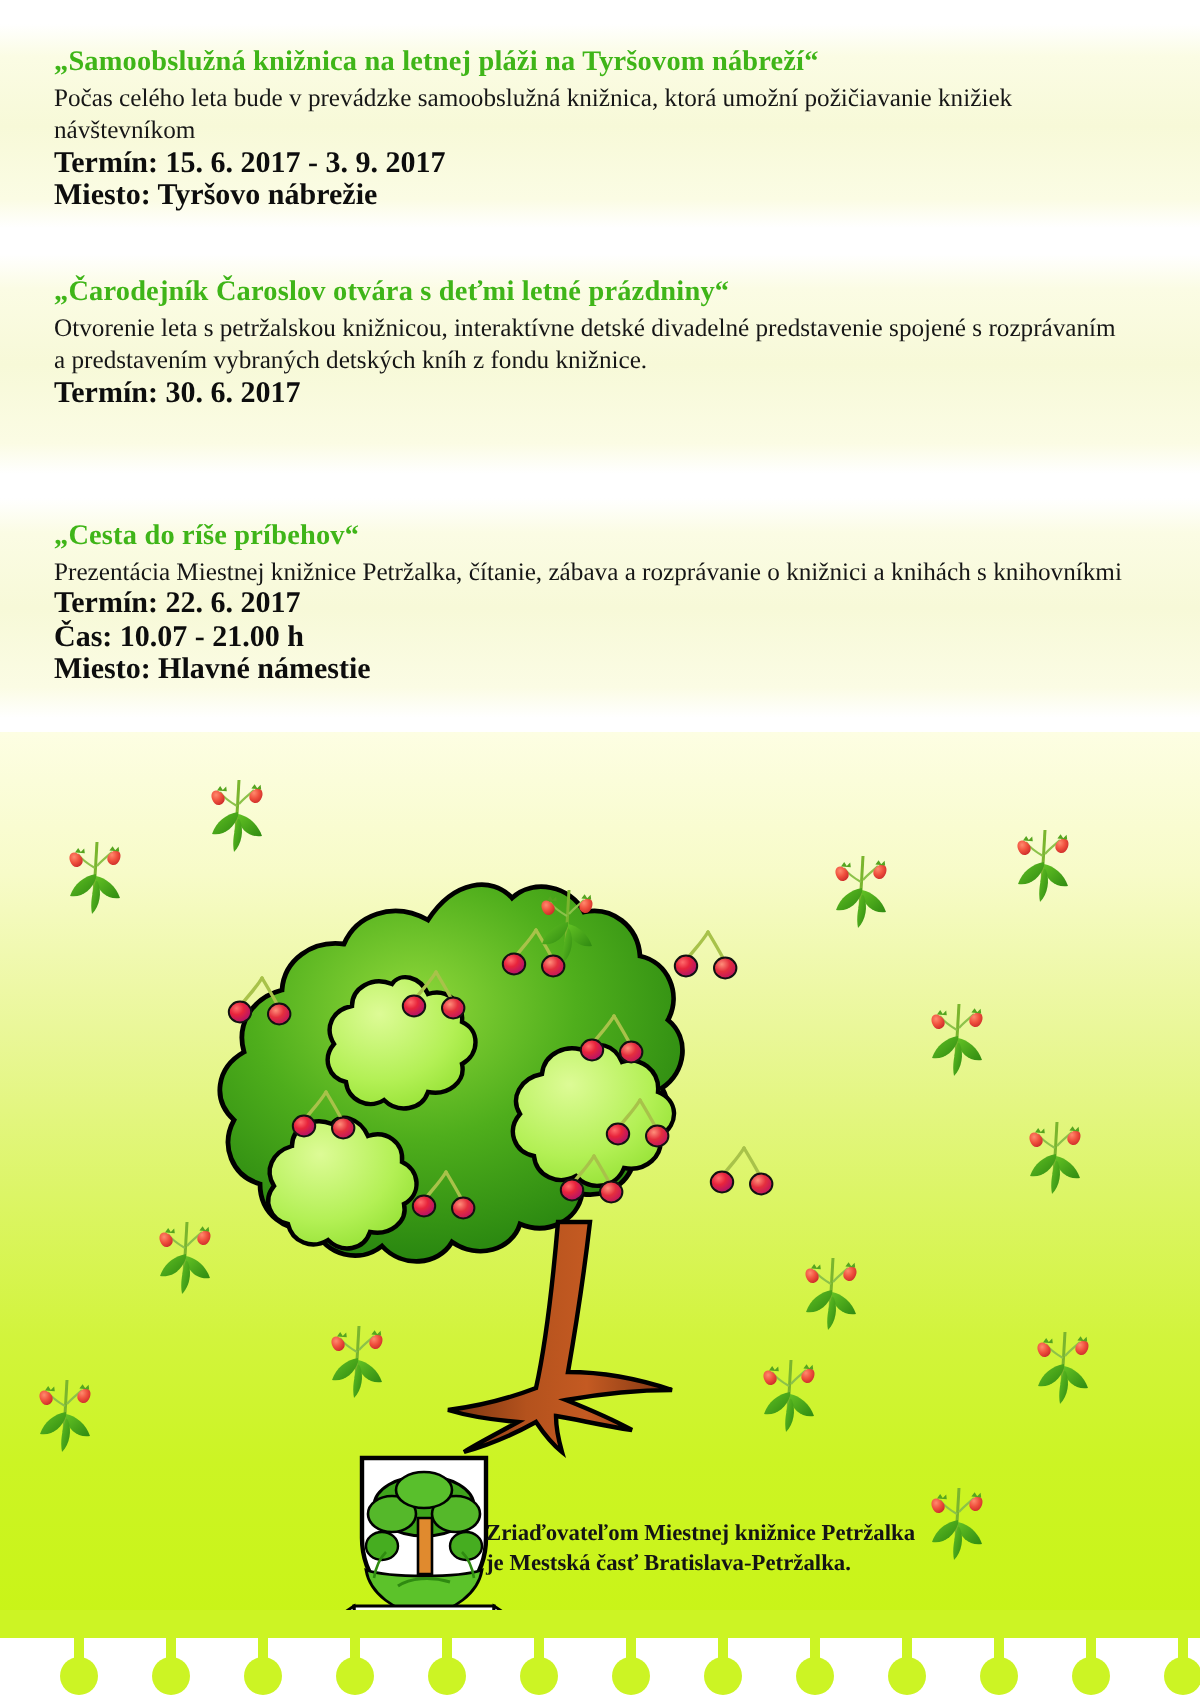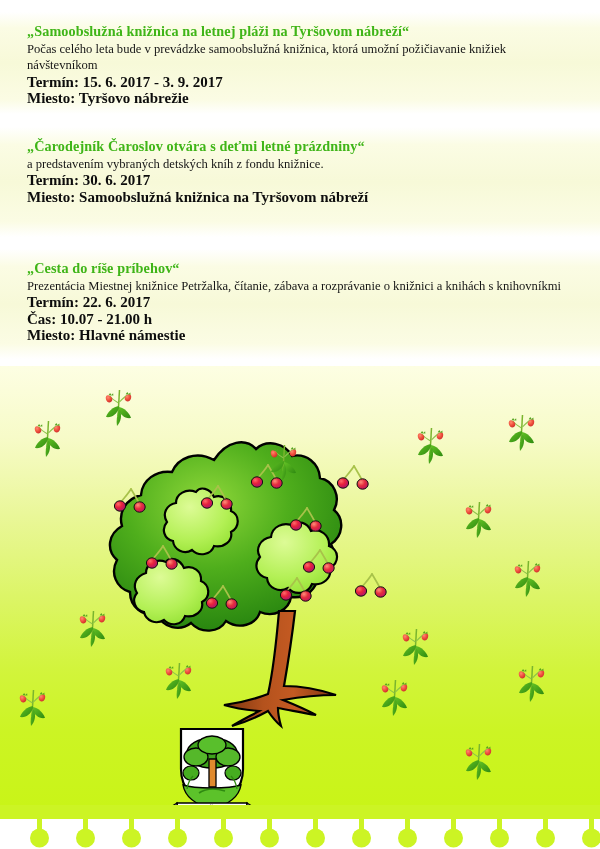--- a/index.html
+++ b/index.html
@@ -102,23 +102,23 @@
 
     <div class="event-block" style="top:12px; height:102px;">
       <p class="evt-title">„Samoobslužná knižnica na letnej pláži na Tyršovom nábreží“</p>
       <p class="evt-desc">Počas celého leta bude v prevádzke samoobslužná knižnica, ktorá umožní požičiavanie knižiek návštevníkom</p>
       <p class="evt-meta">Termín: 15. 6. 2017 - 3. 9. 2017</p>
       <p class="evt-meta">Miesto: Tyršovo nábrežie</p>
     </div>
 
     <div class="event-block" style="top:127px; height:110px;">
       <p class="evt-title">„Čarodejník Čaroslov otvára s deťmi letné prázdniny“</p>
+      <p class="evt-desc">Otvorenie leta s petržalskou knižnicou, interaktívne detské divadelné predstavenie spojené s rozprávaním</p>
       <p class="evt-desc">a predstavením vybraných detských kníh z fondu knižnice.</p>
       <p class="evt-meta">Termín: 30. 6. 2017</p>
-      <p class="evt-meta">Miesto: Samoobslužná knižnica na Tyršovom nábreží</p>
     </div>
 
     <div class="event-block" style="top:249px; height:110px;">
       <p class="evt-title">„Cesta do ríše príbehov“</p>
       <p class="evt-desc">Prezentácia Miestnej knižnice Petržalka, čítanie, zábava a rozprávanie o knižnici a knihách s knihovníkmi</p>
       <p class="evt-meta">Termín: 22. 6. 2017</p>
       <p class="evt-meta">Čas: 10.07 - 21.00 h</p>
       <p class="evt-meta">Miesto: Hlavné námestie</p>
     </div>
 
@@ -303,20 +303,24 @@
         <path d="M20,66 C26,62 36,61 46,64" stroke="#2f8a11" stroke-width="1.6" fill="none"></path>
 
         <path d="M-2,76 L68,76 L68,88 L-2,88 Z" fill="#ffffff" stroke="#000" stroke-width="1.6"></path>
         <path d="M-2,76 L-8,80 L-2,88 Z" fill="#ffffff" stroke="#000" stroke-width="1.4"></path>
         <path d="M68,76 L74,80 L68,88 Z" fill="#ffffff" stroke="#000" stroke-width="1.4"></path>
         <text x="33" y="85" text-anchor="middle" font-family="Liberation Serif, serif" font-size="8" font-weight="bold" fill="#111">PETRŽALKA</text>
       </g>
     </svg>
   </div>
 
+  <div class="credit">
+    <div>Zriaďovateľom Miestnej knižnice Petržalka</div>
+    <div>je Mestská časť Bratislava-Petržalka.</div>
+  </div>
 
   <div class="fringe">
     <svg width="600" height="44" viewBox="0 0 600 44">
       <rect x="0" y="0" width="600" height="14" fill="#ccf424"></rect>
       <g fill="#ccf424">
         <rect x="37" y="12" width="5" height="17"></rect>
           <circle cx="39.5" cy="33" r="9.5"></circle>
         <rect x="83" y="12" width="5" height="17"></rect>
           <circle cx="85.5" cy="33" r="9.5"></circle>
         <rect x="129" y="12" width="5" height="17"></rect>

